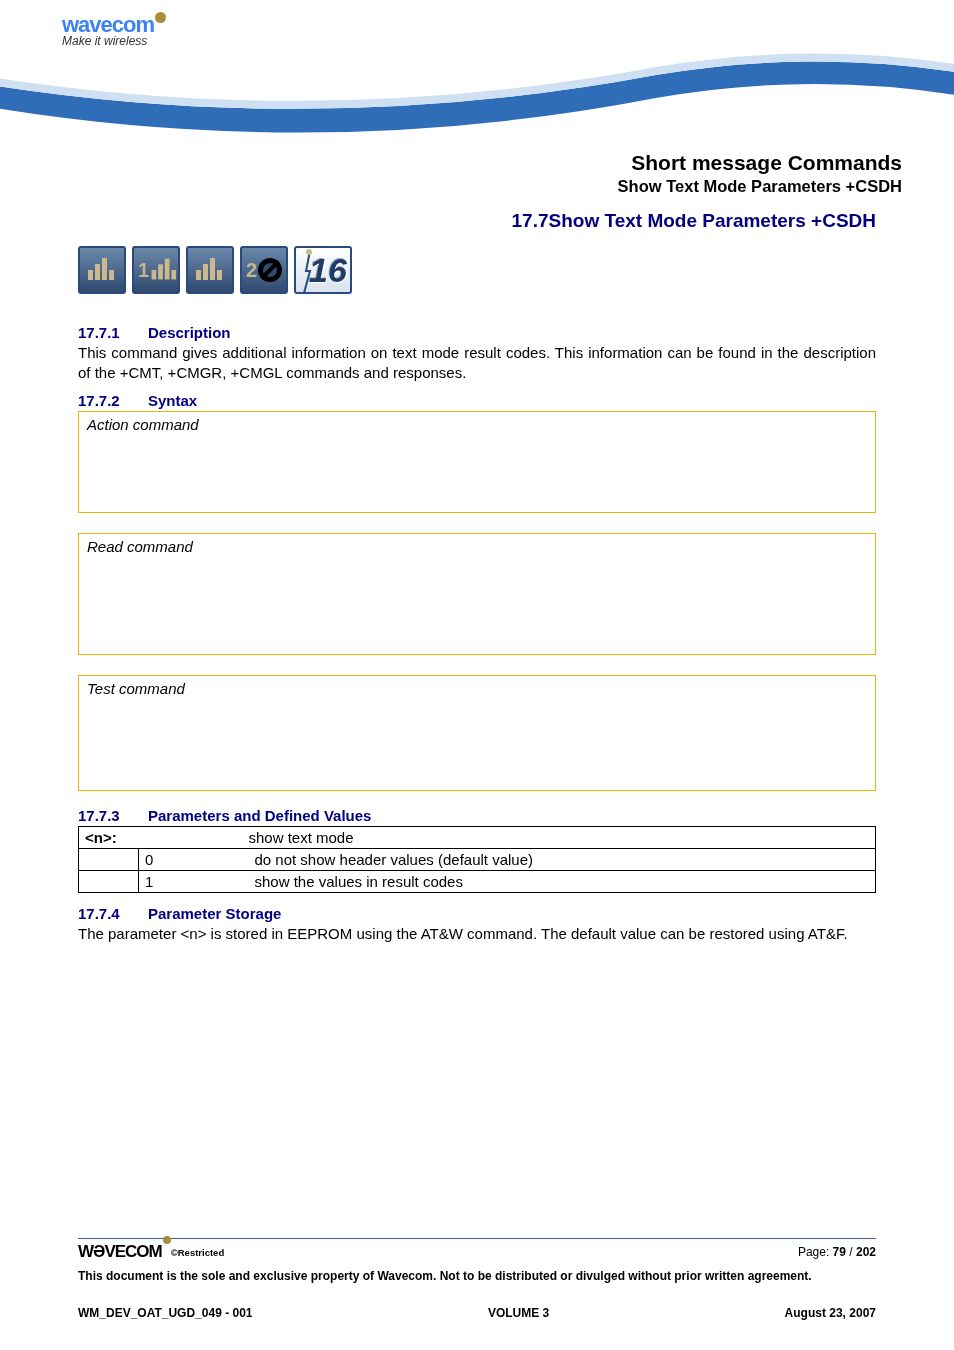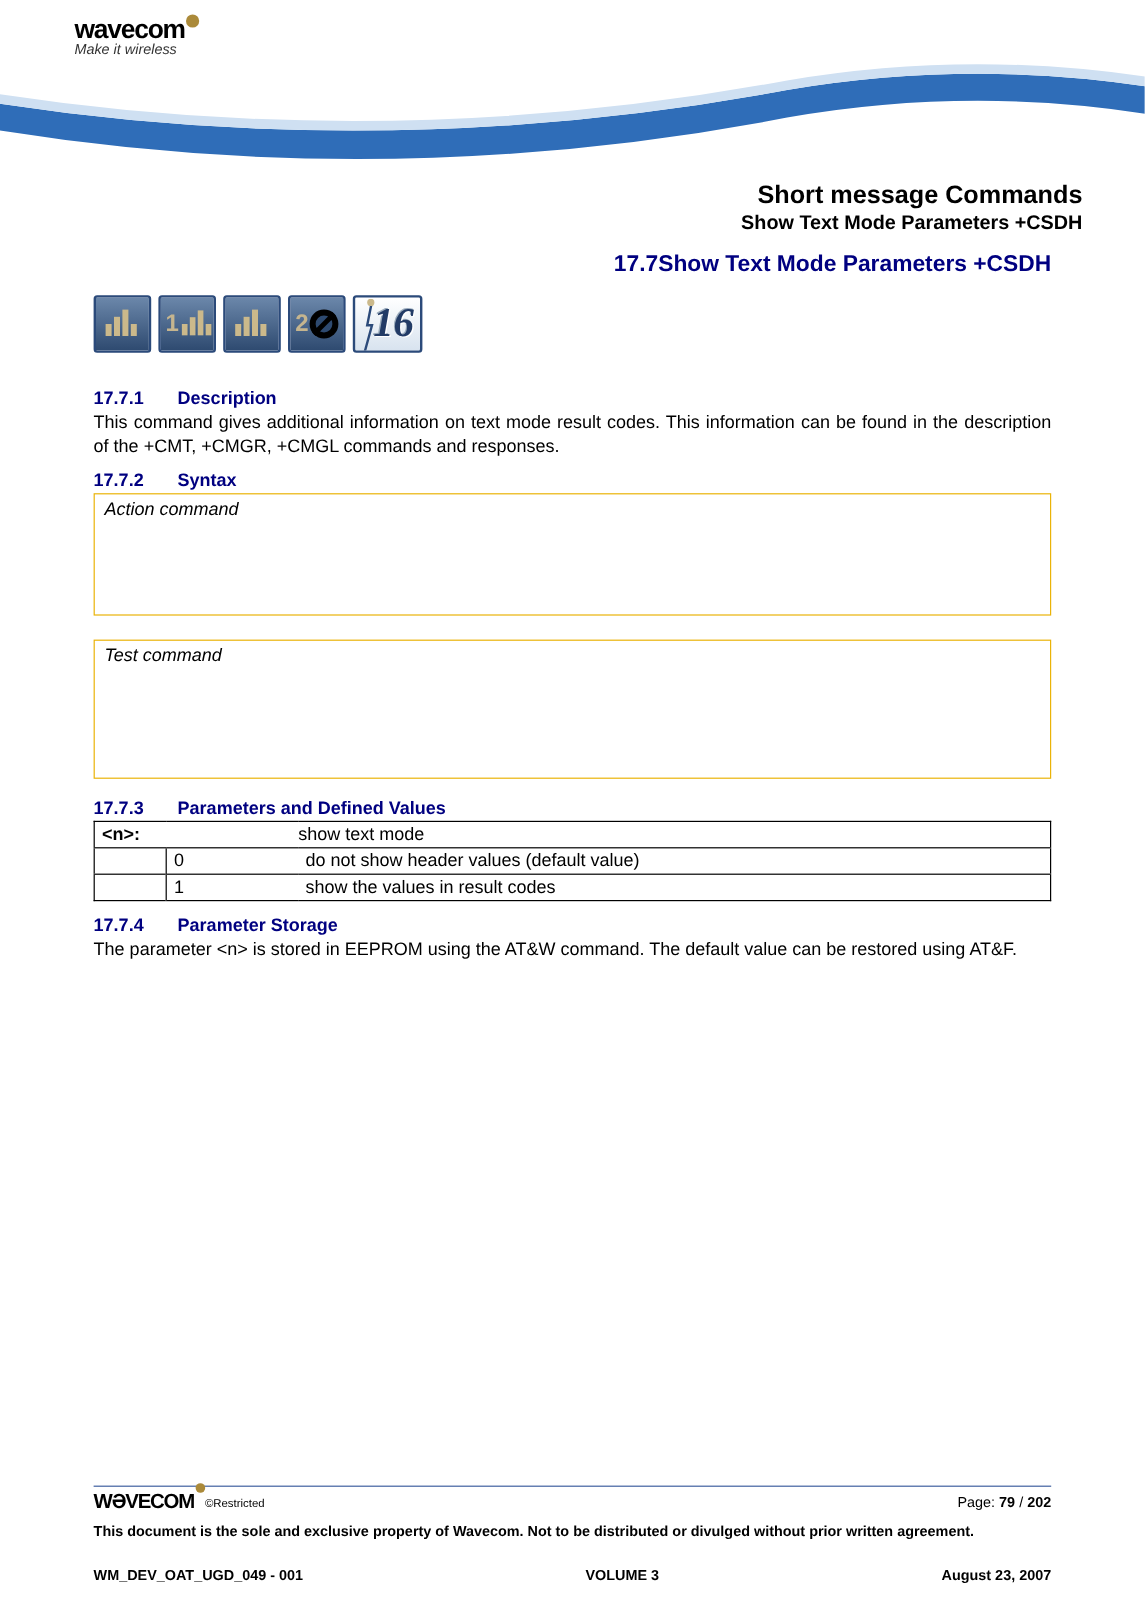--- a/index.html
+++ b/index.html
@@ -21,21 +21,21 @@
     position: absolute;
     top: 14px;
     left: 62px;
     line-height: 1;
   }
   .logo-text {
     font-family: Arial, sans-serif;
     font-weight: 900;
     font-size: 22px;
     letter-spacing: -1px;
-    color: #000000;
+    color: #3b82f6;
   }
   .logo-super {
     display: inline-block;
     width: 11px; height: 11px;
     background: #ab8a3a;
     border-radius: 50%;
     vertical-align: top;
     margin-left: 1px;
     position: relative;
     top: -2px;
@@ -108,21 +108,21 @@
     font-size: 20px;
     position: absolute;
     left: 4px;
     font-family: Arial, sans-serif;
   }
   .icon16 {
     width: 58px;
     background: linear-gradient(180deg,#fff 0%,#d8e3ef 100%);
   }
   .txt16 {
-    font-family: Liberation Serif, serif;
+    font-family: Liberation Sans, sans-serif;
     font-size: 34px;
     font-weight: 700;
     font-style: italic;
     color: #223b66;
     text-shadow: 1px 1px 0 #fff, -1px -1px 0 #9ab;
   }
   .h3 {
     font-family: Arial, sans-serif;
     font-weight: 900;
     font-size: 15px;
@@ -178,21 +178,21 @@
     font-size: 11px;
   }
   .footer-logo {
     font-family: Arial, sans-serif;
     font-weight: 900;
     font-size: 17px;
     letter-spacing: -1px;
   }
   .footer-logo-sub {
     font-size: 9.5px;
-    font-weight: 400;
+    font-weight: 700;
     vertical-align: 1px;
     margin-top: 44px;
   }
   .footer-page {
     font-family: "Trebuchet MS", Arial, sans-serif;
     font-size: 12px;
   }
   .footer-page .bold { font-weight: 900; }
   .footer-disclaimer {
     font-family: "Trebuchet MS", Arial, sans-serif;
@@ -284,20 +284,23 @@
   <div class="h3">
     <span class="num">17.7.1</span><span>Description</span>
   </div>
   <p class="body-p">This command gives additional information on text mode result codes. This information can be found in the description of the +CMT, +CMGR, +CMGL commands and responses.</p>
 
   <div class="h3" style="margin-top:8px">
     <span class="num">17.7.2</span><span>Syntax</span>
   </div>
   <div class="cmd-box">
     <div class="cmd-label">Action command</div>
+  </div>
+  <div class="cmd-box" style="min-height:122px">
+    <div class="cmd-label">Read command</div>
   </div>
   <div class="cmd-box" style="min-height:116px">
     <div class="cmd-label">Test command</div>
   </div>
 
   <div class="h3" style="margin-top:16px">
     <span class="num">17.7.3</span><span>Parameters and Defined Values</span>
   </div>
   <table class="param-table">
     <tbody>

